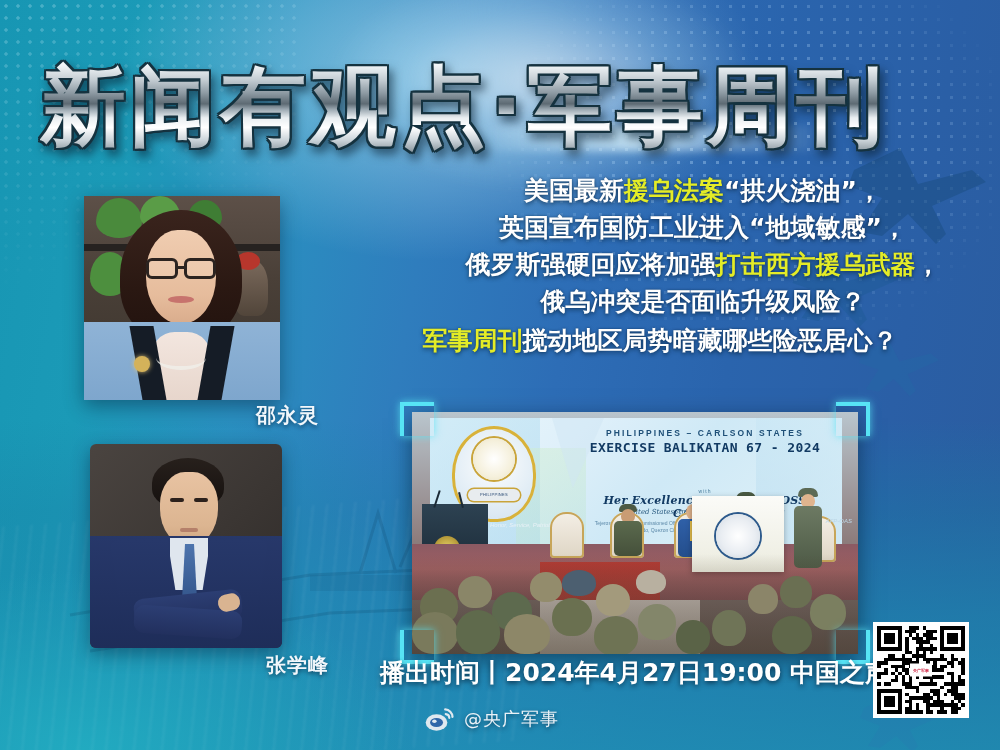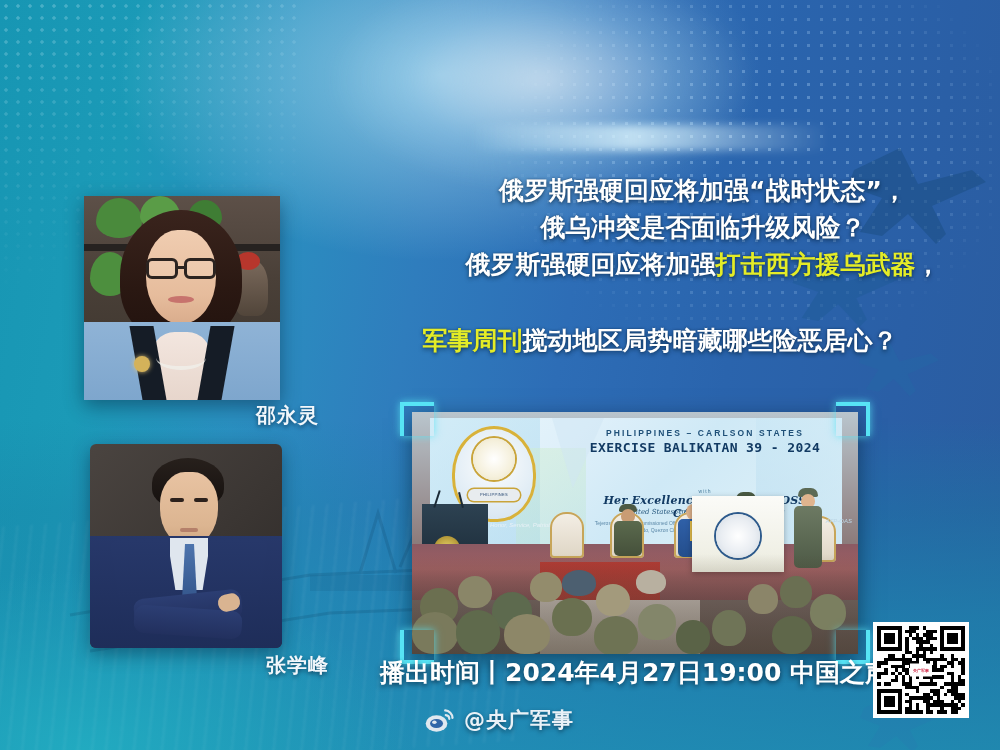--- a/index.html
+++ b/index.html
@@ -219,21 +219,21 @@
   }
 
   
   .weibo{
     position:absolute; left:425px; top:706px; display:flex; align-items:center; gap:9px;
   }
   .weibo-logo{ width:30px; height:26px; }
   .weibo-logo svg{ width:100%; height:100%; display:block; }
   .weibo-txt{
     font-family:"DejaVu Sans","Liberation Sans",sans-serif;
-    font-size:21px; font-weight:bold; color:#e9f1f7; letter-spacing:1px;
+    font-size:18px; font-weight:normal; color:#e9f1f7; letter-spacing:1px;
     text-shadow:0 2px 4px rgba(5,28,50,.6);
   }
 
   
   .qr{
     position:absolute; left:873px; top:622px; width:96px; height:96px;
     background:#fff; padding:4px;
   }
   .qr canvas,.qr .grid{ width:100%; height:100%; display:block; }
   .qr .grid{ display:grid; grid-template-columns:repeat(25,1fr); grid-template-rows:repeat(25,1fr); }
@@ -290,25 +290,29 @@
     </svg>
   </div>
   <div class="jet-low">
     <svg viewBox="0 0 150 80">
       <g fill="#2a73b0" opacity=".7">
         <path d="M80,6 L90,26 L124,18 L132,26 L100,40 L108,56 L102,62 L86,46 L70,58 L58,56 L70,36 L50,28 L54,18 Z"></path>
       </g>
     </svg>
   </div>
 
+  <div class="title-wrap">
+    <div class="title">新闻有观点·军事周刊</div>
+  </div>
 
   <div class="para" id="para1">
-      <span class="ln"><span>俄罗斯强硬回应将加强“战时状态”，</span></span>
+      <span class="ln"><span>美国最新</span><span class="hi">援乌法案</span><span>“拱火浇油”，</span></span>
+      <span class="ln"><span>英国宣布国防工业进入“地域敏感”，</span></span>
+      <span class="ln"><span>俄罗斯强硬回应将加强</span><span class="hi">打击西方援乌武器</span><span>，</span></span>
       <span class="ln"><span>俄乌冲突是否面临升级风险？</span></span>
-      <span class="ln"><span>俄罗斯强硬回应将加强</span><span class="hi">打击西方援乌武器</span><span>，</span></span>
     </div>
 
   <div class="para" id="para2">
       <span class="ln"><span class="hi">军事周刊</span><span>搅动地区局势暗藏哪些险恶居心？</span></span>
     </div>
 
   <div class="portrait" style="left:84px; top:196px; width:196px; height:204px;">
     <div class="ph p1-bg"></div>
     <div class="p1-shelf" style="top:48px;"></div>
     <div class="p1-shelf" style="top:126px;"></div>
@@ -359,21 +363,21 @@
       <div class="poly" style="left:86px;top:30px;width:70px;height:96px;background:linear-gradient(160deg,#cfeecc,#bde3d8); opacity:.45;"></div>
       <div class="poly" style="right:0;top:0;width:86px;height:126px;background:linear-gradient(200deg,#cde9f6,#b9dcef); opacity:.6;"></div>
       <div class="poly" style="left:122px;top:0;width:52px;height:70px;background:#cfe6f4; opacity:.5; clip-path:polygon(0 0,100% 0,40% 100%);"></div>
 
       <div class="seal">
         <div class="seal-sun"></div>
         <div style="position:absolute; left:50%; top:66%; transform:translateX(-50%); width:52px; height:12px; border-radius:6px; background:#e8ecef; box-shadow:0 0 0 1.5px #c9a43a; font-size:4px; color:#2a4a74; text-align:center; line-height:12px; letter-spacing:.3px;">PHILIPPINES</div>
       </div>
 
       <div class="scr-t1">PHILIPPINES – CARLSON STATES</div>
-      <div class="scr-t2">EXERCISE BALIKATAN 39 - 2024</div>
+      <div class="scr-t2">EXERCISE BALIKATAN 67 - 2024</div>
       <div class="scr-t3b">with</div>
       <div class="scr-t4">Her Excellency MARYKAY LOSS CARLSON</div>
       <div class="scr-t5">United States Ambassador to the Philippines</div>
       <div class="scr-t6">Tejeros Hall, AFP Commissioned Officers Clubhouse
 Camp General Emilio Aguinaldo, Quezon City
 Monday, 22 April 2024</div>
     </div>
 
     <div class="podium"></div>
     <div class="podium-seal"></div>

